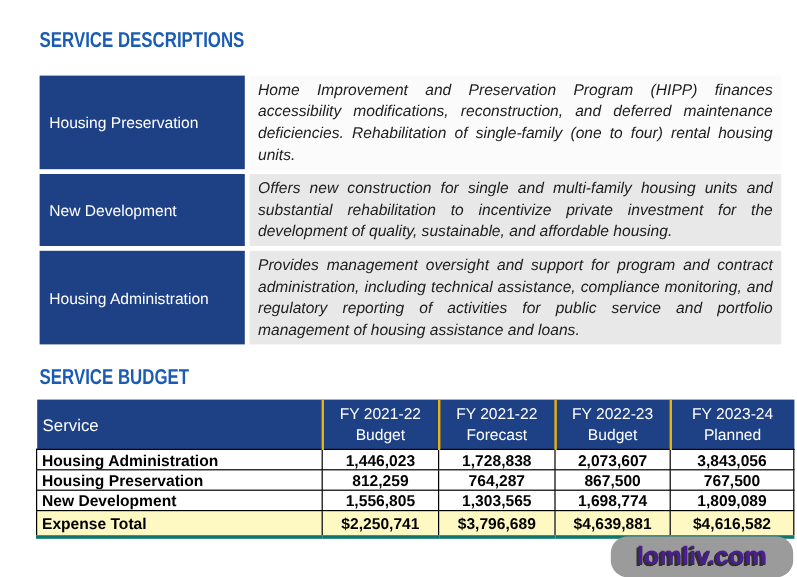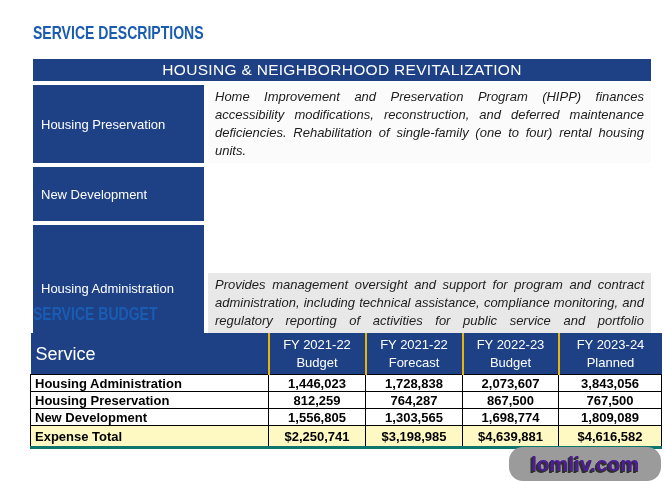--- a/index.html
+++ b/index.html
@@ -34,40 +34,40 @@
     flex:1;margin-left:4px;
     padding:3px 7px 3px 7px;box-sizing:border-box;
     font-size:13px;line-height:18px;color:#1c1c1c;
     text-align:justify;
     font-style:italic;
   }
   .row-1 .desc-text{background:#fbfbfb;min-height:75px;}
   .row-1{min-height:75px;}
   .row-2 .desc-text{background:#e8e8e8;min-height:54px;}
   .row-2{min-height:54px;}
-  .row-3 .desc-text{background:#e8e8e8;min-height:72px;margin-top:48px;}
+  .row-3 .desc-text{background:#e8e8e8;min-height:72px;}
   .row-3{min-height:72px;}
 
   
   .budget-table{
     position:absolute;left:30px;top:333px;width:631px;
     border-collapse:collapse;table-layout:fixed;
     font-size:13px;color:#000;
   }
   .budget-table col.c-service{width:238px;}
   .budget-table col.c-1{width:97px;}
   .budget-table col.c-2{width:97px;}
   .budget-table col.c-3{width:96px;}
   .budget-table col.c-4{width:103px;}
   .budget-table thead td{
     background:#1e4186;color:#ffffff;border:none;
     height:39px;font-weight:400;line-height:18px;
   }
   .budget-table thead td.num-head{text-align:center;border-left:2px solid #eab308;}
-  .budget-table thead td.service-head{padding-left:5px;vertical-align:middle;font-size:18px;}
+  .budget-table thead td.service-head{padding-left:5px;vertical-align:middle;font-size:14px;}
   .budget-table tbody td{
     border:1px solid #000;height:16px;
     font-weight:600;padding:0 4px;
     white-space:nowrap;overflow:hidden;
   }
   .budget-table tbody td.num{text-align:center;}
   .budget-table tr.total-row td{
     background:#fef9c3;height:20px;border-bottom:3px solid #0f766e;
   }
 
@@ -80,29 +80,29 @@
     color:#4c1d95;font-size:21px;font-weight:700;
     text-shadow:-2px 2px 0 #2f2f2f,-1px 1px 0 #2f2f2f,0 1px 0 #2f2f2f;
   }
 </style>
 </head>
 <body>
 
 <div id="title-descriptions" class="sec-title">SERVICE DESCRIPTIONS</div>
 
 <div class="desc-table">
-  <div class="desc-banner">HOUSING &amp; NEIGHBORHOOD REVITALIZATION</div>
 
   <div class="desc-row row-1">
     <div class="desc-label">Housing Preservation</div>
     <div class="desc-text">Home Improvement and Preservation Program (HIPP) finances accessibility modifications, reconstruction, and deferred maintenance deficiencies. Rehabilitation of single-family (one to four) rental housing units.</div>
   </div>
 
   <div class="desc-row row-2">
     <div class="desc-label">New Development</div>
+    <div class="desc-text">Offers new construction for single and multi-family housing units and substantial rehabilitation to incentivize private investment for the development of quality, sustainable, and affordable housing.</div>
   </div>
 
   <div class="desc-row row-3">
     <div class="desc-label">Housing Administration</div>
     <div class="desc-text">Provides management oversight and support for program and contract administration, including technical assistance, compliance monitoring, and regulatory reporting of activities for public service and portfolio management of housing assistance and loans.</div>
   </div>
 </div>
 
 <div id="title-budget" class="sec-title">SERVICE BUDGET</div>
 
@@ -153,21 +153,21 @@
     <tr>
       <td>New Development</td>
       <td class="num">1,556,805</td>
       <td class="num">1,303,565</td>
       <td class="num">1,698,774</td>
       <td class="num">1,809,089</td>
     </tr>
     <tr class="total-row">
       <td>Expense Total</td>
       <td class="num">$2,250,741</td>
-      <td class="num">$3,198,985</td>
+      <td class="num">$3,796,689</td>
       <td class="num">$4,639,881</td>
       <td class="num">$4,616,582</td>
     </tr>
   </tbody>
 </table>
 
 <div class="watermark">
   <span>lomliv.com</span>
 </div>
 

